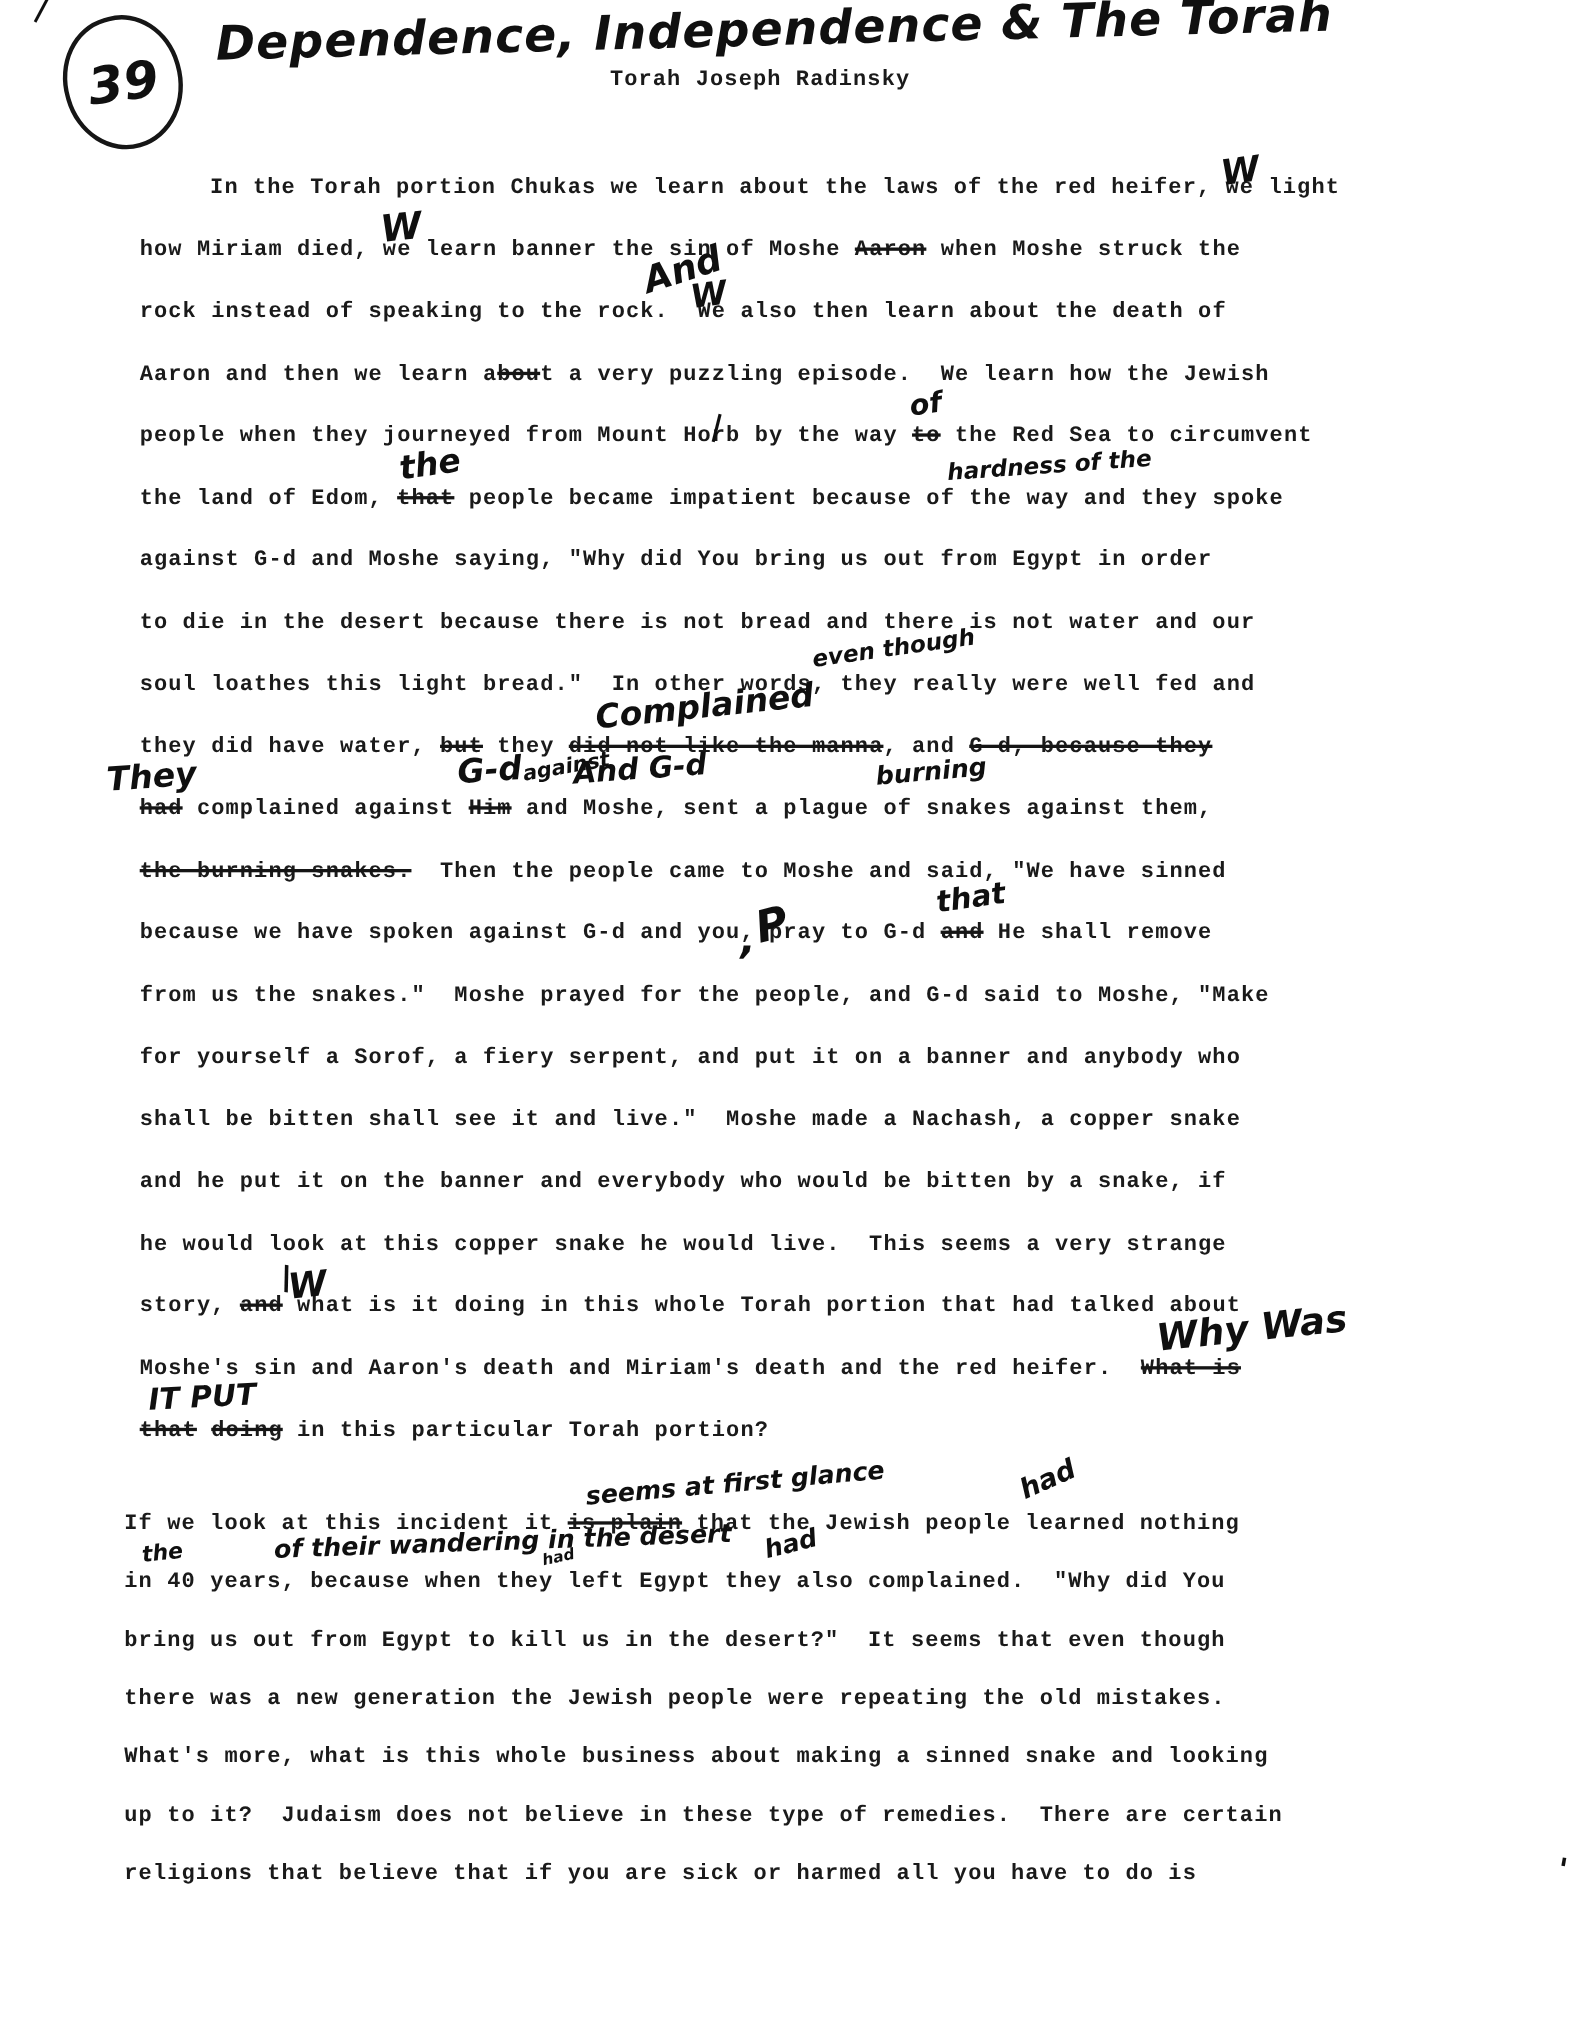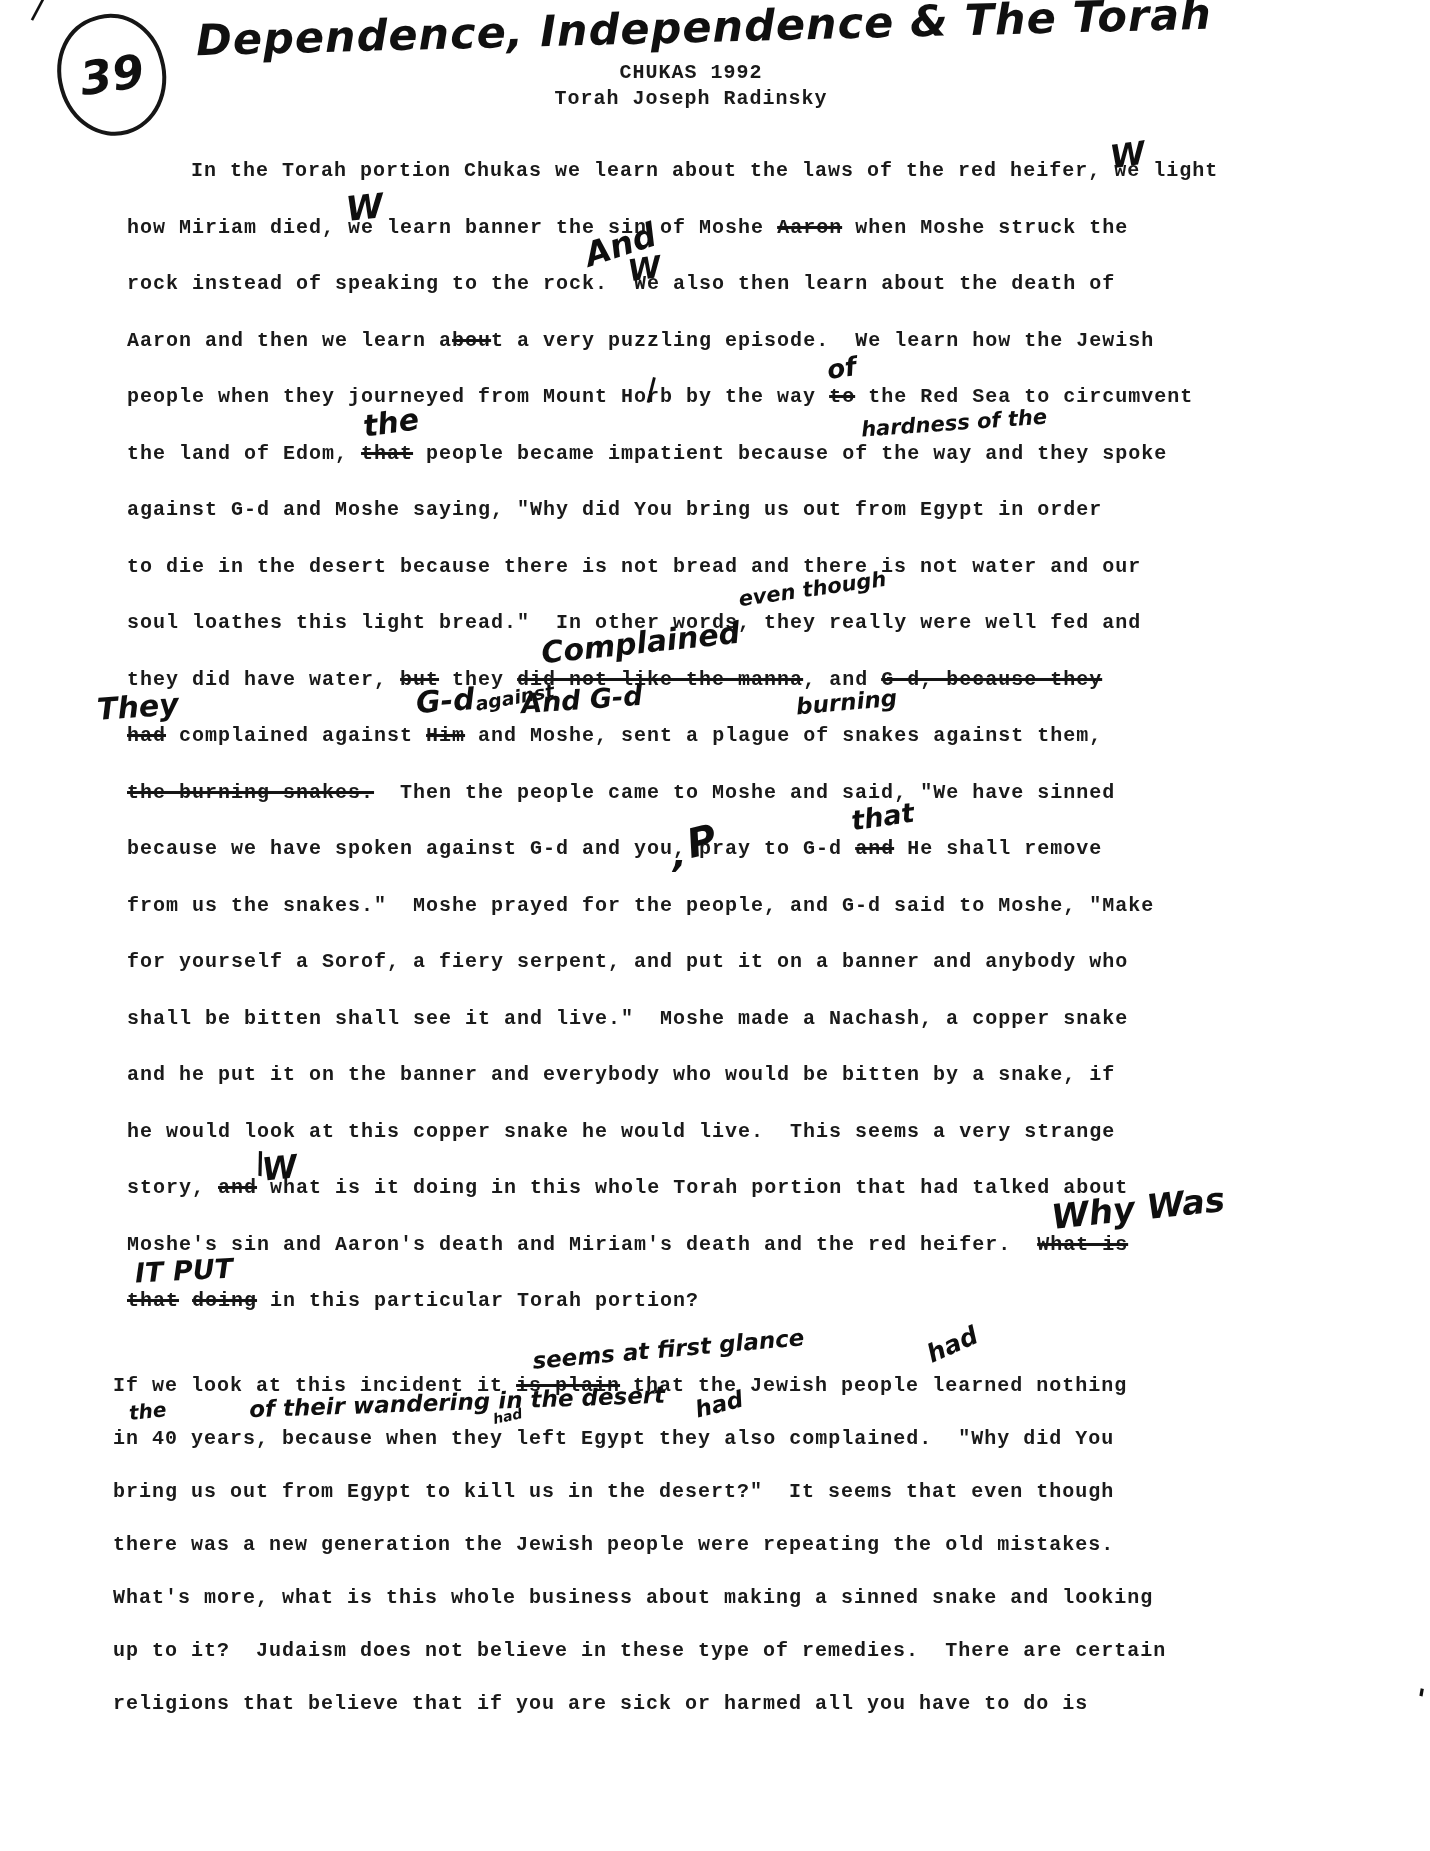--- a/index.html
+++ b/index.html
@@ -50,21 +50,20 @@
 
 <div class="page">
 
   <div class="circle39 hw">
     <span class="num">39</span>
   </div>
 
   <div class="hw-title hw">Dependence, Independence &amp; The Torah</div>
 
   <div class="header">
-    <div class="typed">CHUKAS 1992</div>
     <div class="typed">Torah Joseph Radinsky</div>
   </div>
 
   <div>
       <div class="line typed" style="top: 157px; left: 175px; margin-left: 16px;"><span class="seg">In the Torah portion Chukas we learn about the laws of the red heifer, </span><span class="seg">we<span class="note" style="left: -4px; top: -18px; font-size: 32px; transform: rotate(-8deg);">W</span></span><span class="seg"> light</span></div>
       <div class="line typed" style="top: 213.5px; left: 127px;"><span class="seg">how Miriam died, </span><span class="seg">we<span class="note" style="left: -2px; top: -24px; font-size: 34px; transform: rotate(-6deg);">W</span></span><span class="seg"> learn banner the sin of Moshe </span><span class="seg x">Aaron</span><span class="seg"> when Moshe struck the</span></div>
       <div class="line typed" style="top: 270px; left: 127px;"><span class="seg">rock instead of speaking to the rock.</span><span class="seg">  <span class="note" style="left: -24px; top: -42px; font-size: 33px; transform: rotate(-18deg);">And</span></span><span class="seg">We<span class="note" style="left: -6px; top: -16px; font-size: 30px; transform: rotate(-8deg);">W</span></span><span class="seg"> also then learn about the death of</span></div>
       <div class="line typed" style="top: 326.5px; left: 127px;"><span class="seg">Aaron and then we learn a</span><span class="seg x">bou</span><span class="seg">t a very puzzling episode.  We learn how the Jewish</span></div>
       <div class="line typed" style="top: 383px; left: 127px;"><span class="seg">people when they journeyed from Mount Ho</span><span class="seg">rb<span class="note" style="left: 0px; top: -8px; font-size: 26px; transform: rotate(14deg);">|</span></span><span class="seg"> by the way </span><span class="seg x">to<span class="note" style="left: -2px; top: -28px; font-size: 26px; transform: rotate(-8deg);">of</span></span><span class="seg"> the Red Sea to circumvent</span></div>
       <div class="line typed" style="top: 439.5px; left: 127px;"><span class="seg">the land of Edom, </span><span class="seg x">that<span class="note" style="left: 2px; top: -32px; font-size: 30px; transform: rotate(-8deg);">the</span></span><span class="seg"> people became impatient because of </span><span class="seg">the way<span class="note" style="left: -20px; top: -27px; font-size: 21px; transform: rotate(-4deg);">hardness of the</span></span><span class="seg"> and they spoke</span></div>

